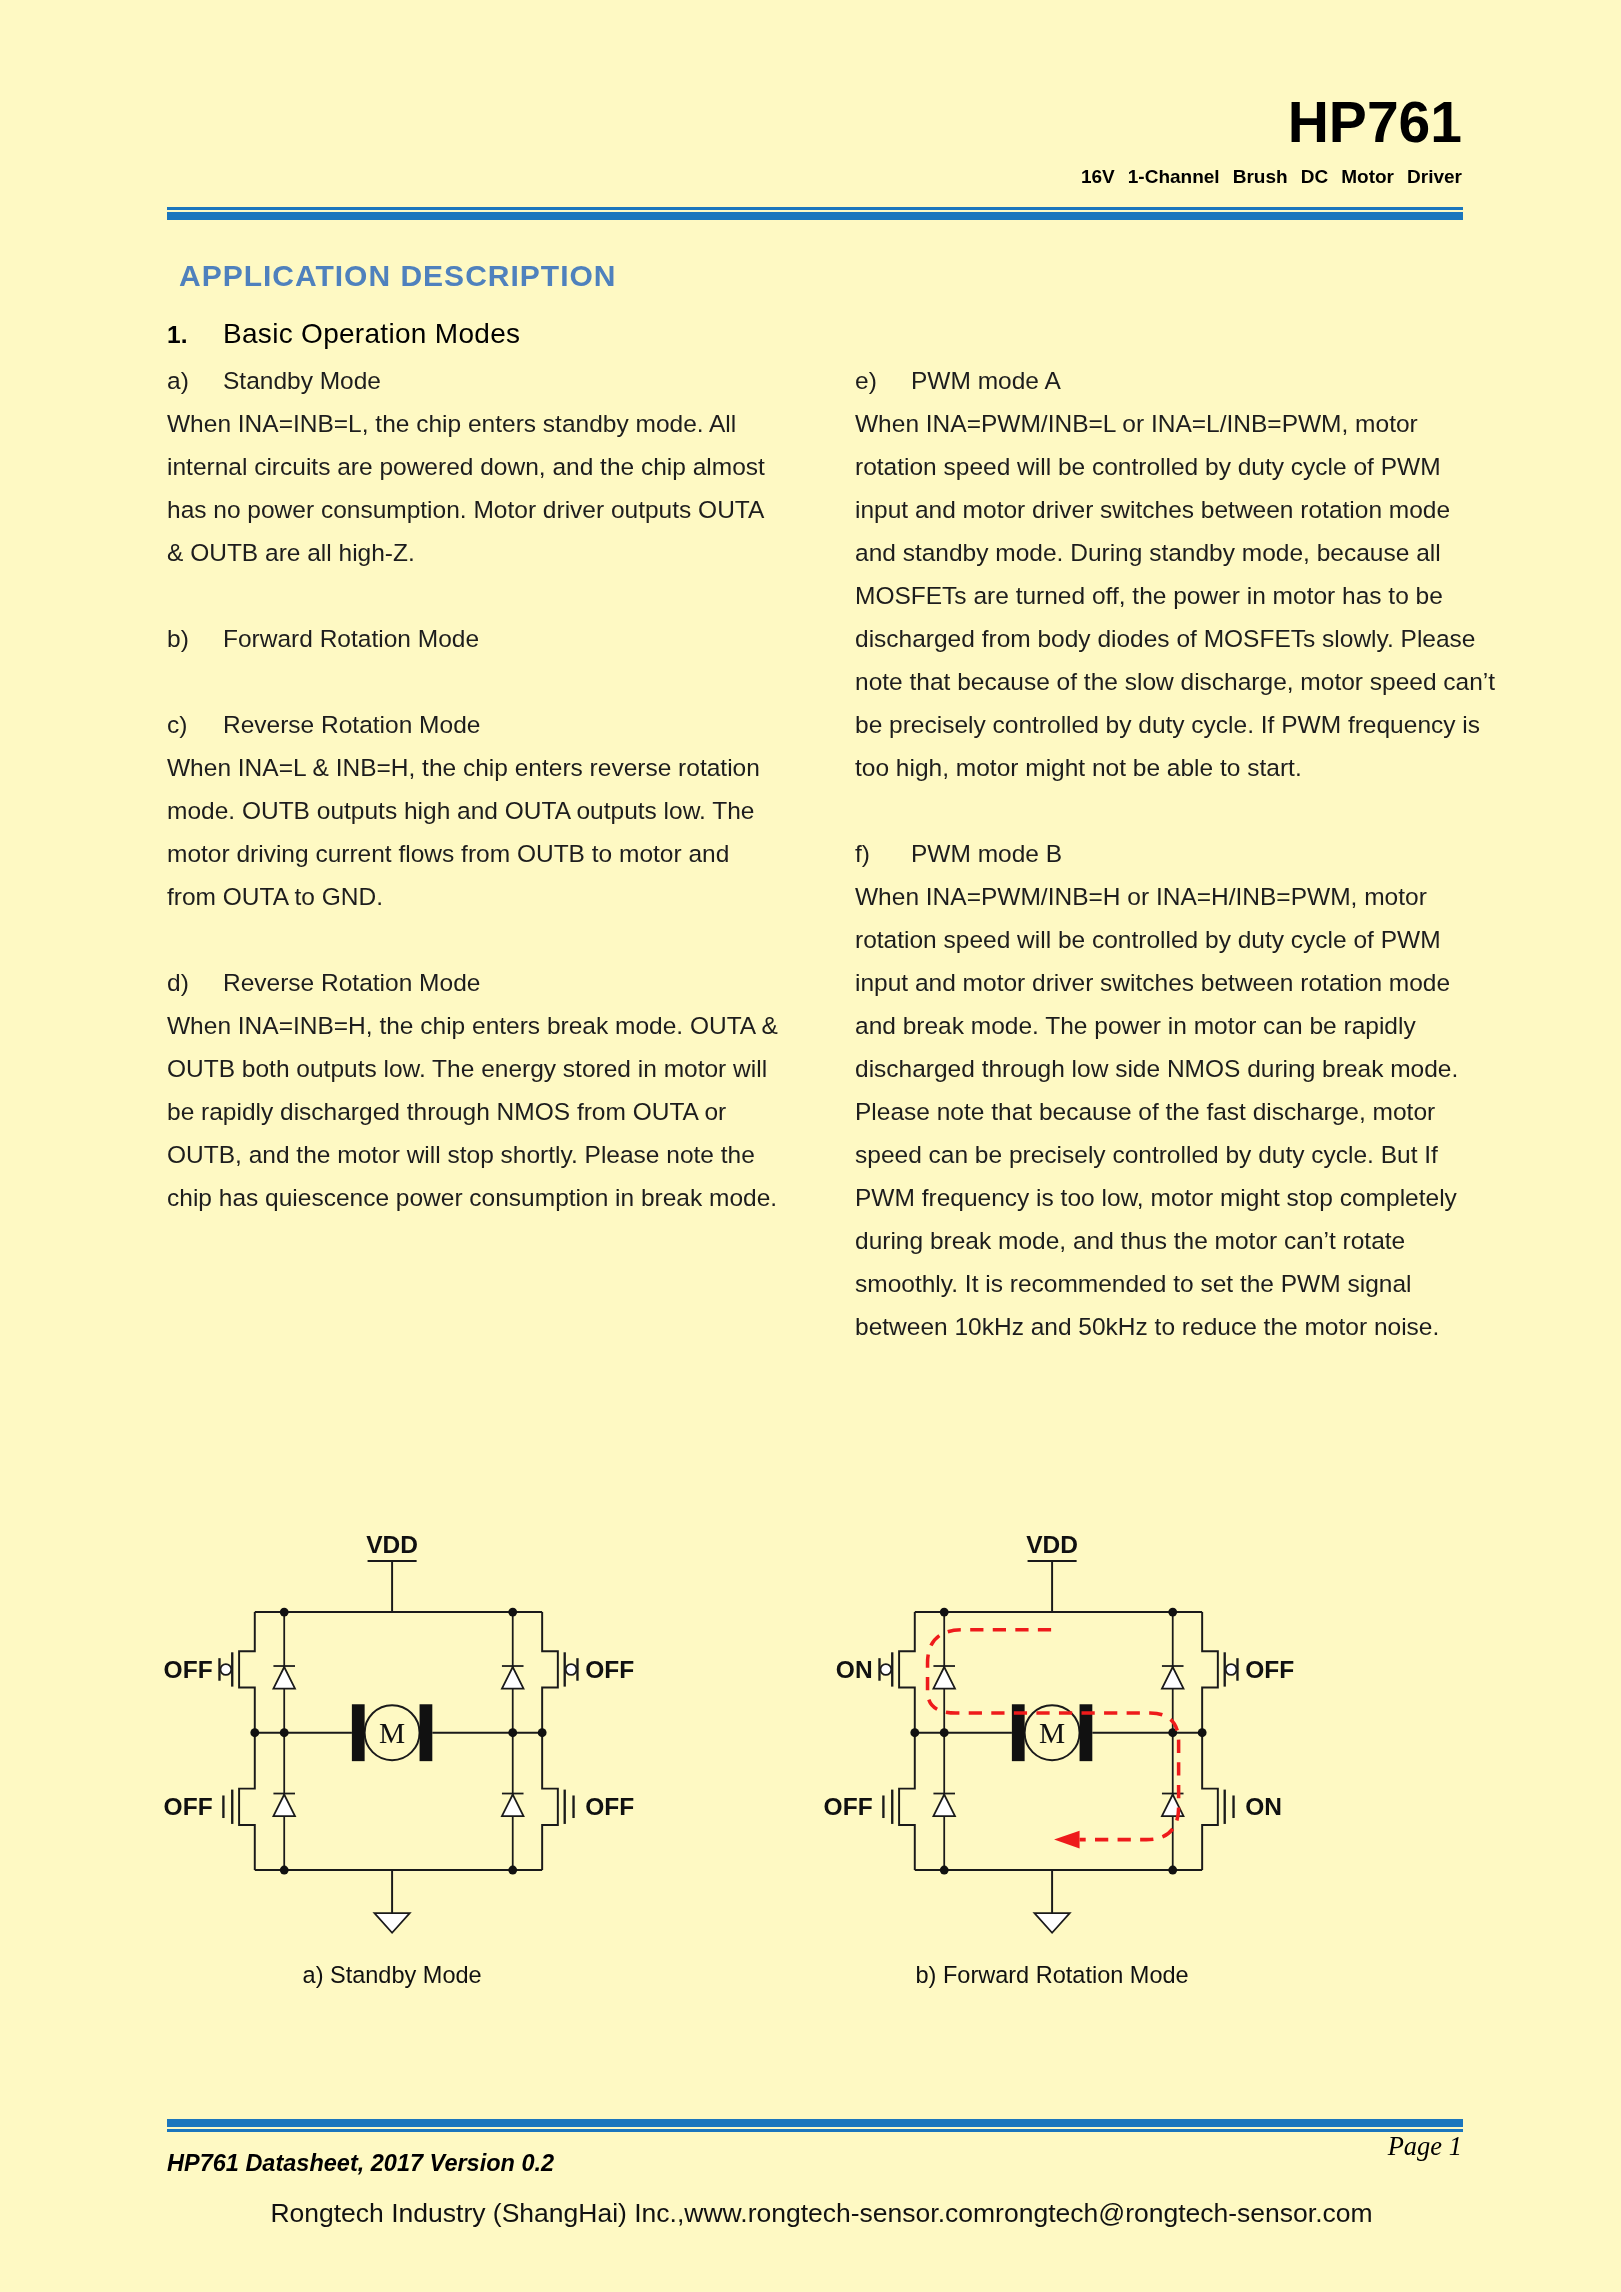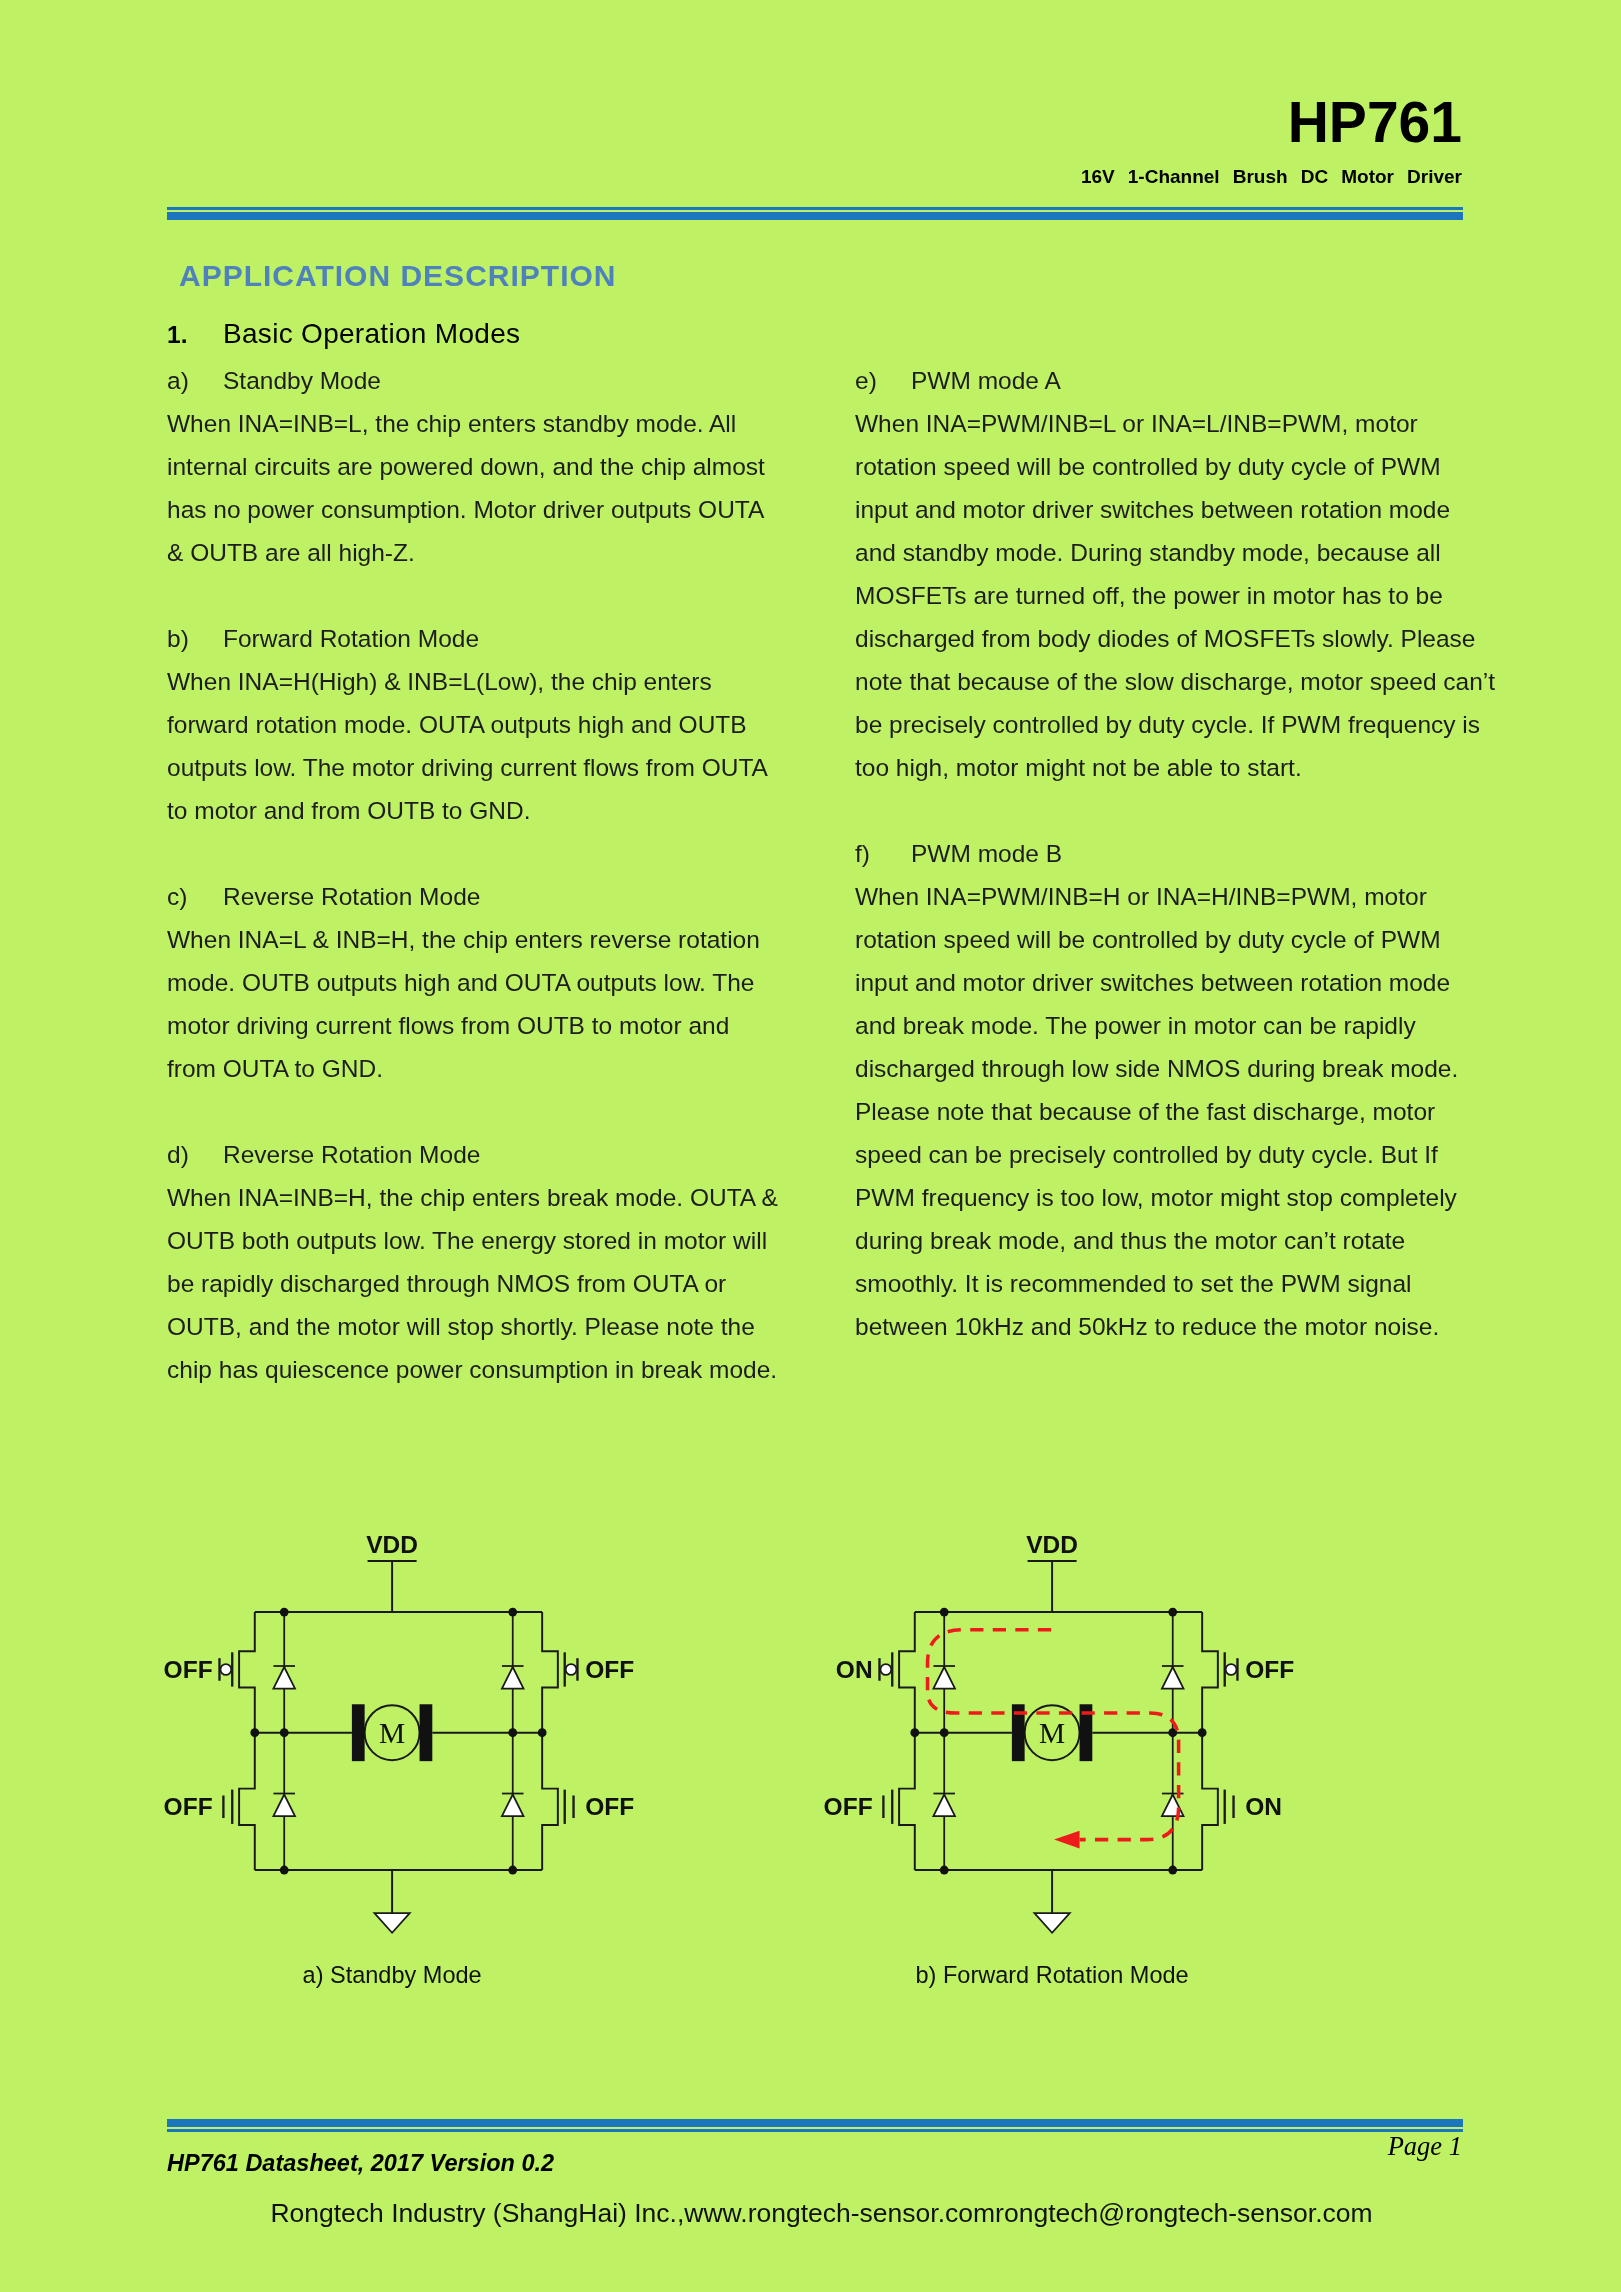--- a/index.html
+++ b/index.html
@@ -1,21 +1,21 @@
 <!DOCTYPE html>
 <html><head>
 <meta charset="utf-8">
 <style>
   * { box-sizing: border-box; }
   html, body { margin: 0; padding: 0; background: #ffffff; }
   .page {
     position: relative;
     width: 1621px;
     height: 2293px;
-    background: #bef264;
+    background: #fef9c3;
     overflow: hidden;
     font-family: "Liberation Sans", sans-serif;
     color: #1d1d1d;
   }
 
   
   .part-number {
     position: absolute; top: 94px; right: 159px;
     font-size: 57px; font-weight: bold; color: #000;
     line-height: 1;
@@ -111,21 +111,20 @@
         <span class="mode-label">a)</span>
         <span class="mode-title">Standby Mode</span>
       </div>
       <p class="mode-body">When INA=INB=L, the chip enters standby mode. All internal circuits are powered down, and the chip almost has no power consumption. Motor driver outputs OUTA &amp; OUTB are all high-Z.</p>
     </div>
     <div class="mode">
       <div class="mode-heading">
         <span class="mode-label">b)</span>
         <span class="mode-title">Forward Rotation Mode</span>
       </div>
-      <p class="mode-body">When INA=H(High) &amp; INB=L(Low), the chip enters forward rotation mode. OUTA outputs high and OUTB outputs low. The motor driving current flows from OUTA to motor and from OUTB to GND.</p>
     </div>
     <div class="mode">
       <div class="mode-heading">
         <span class="mode-label">c)</span>
         <span class="mode-title">Reverse Rotation Mode</span>
       </div>
       <p class="mode-body">When INA=L &amp; INB=H, the chip enters reverse rotation mode. OUTB outputs high and OUTA outputs low. The motor driving current flows from OUTB to motor and from OUTA to GND.</p>
     </div>
     <div class="mode">
       <div class="mode-heading">

